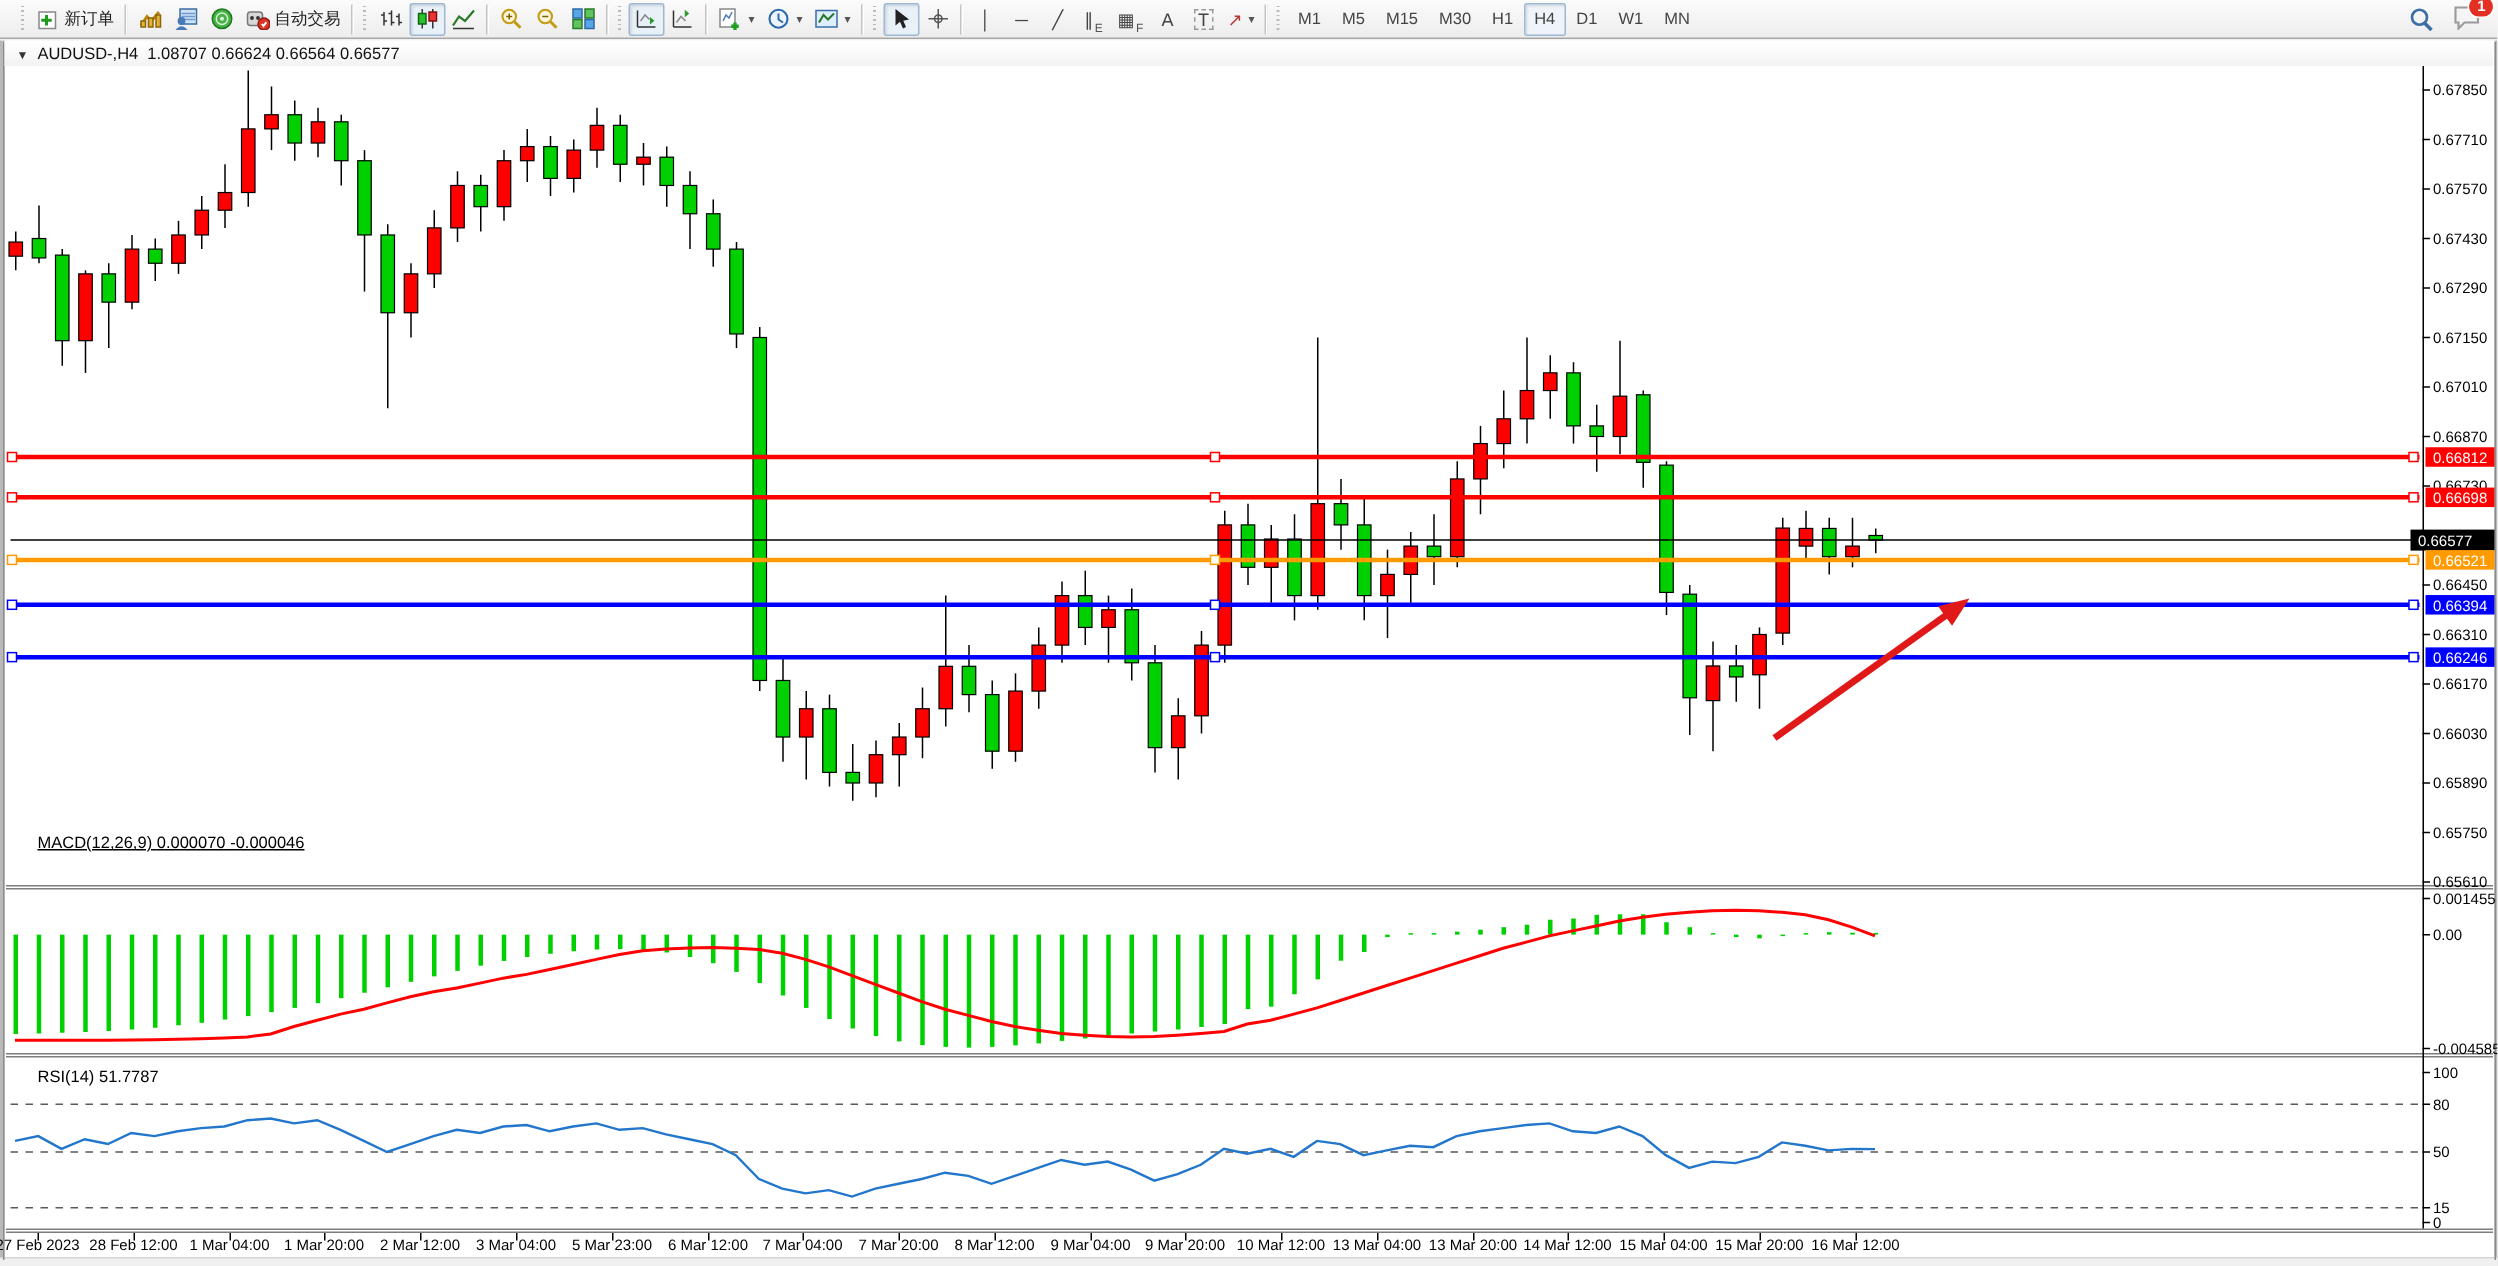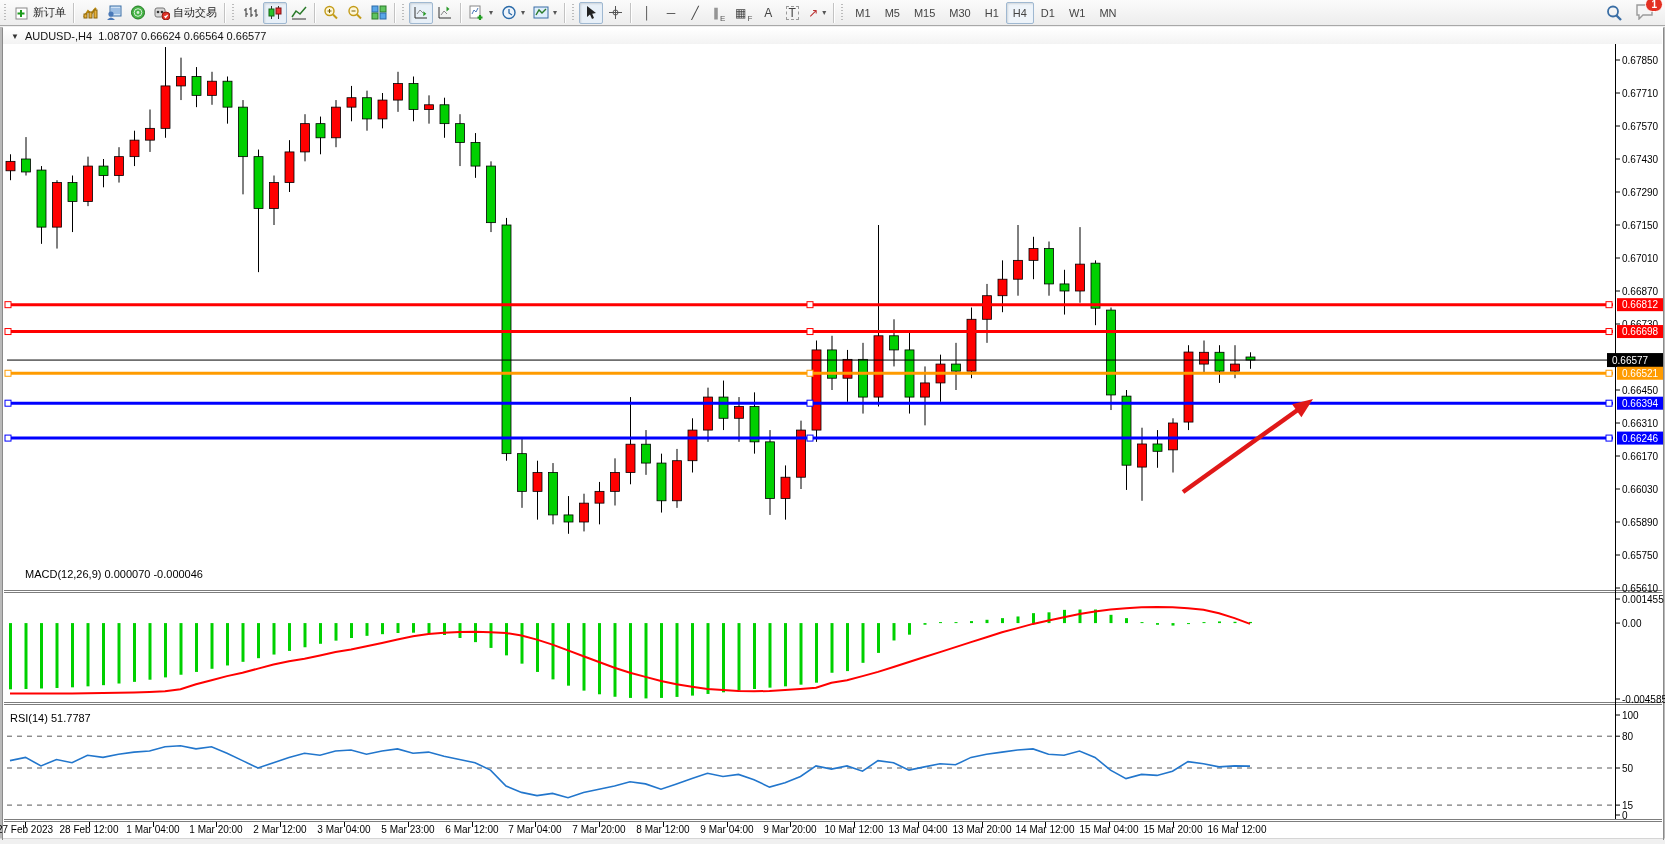--- a/index.html
+++ b/index.html
@@ -6,21 +6,21 @@
   body{
     width:1665px;height:844px;overflow:hidden;position:relative;
     font-family:"Liberation Sans",sans-serif;background:#f0f0f0;
     -webkit-font-smoothing:antialiased;
   }
   
   #toolbar{
     position:absolute;top:0;left:0;width:1665px;height:26px;
     background:linear-gradient(#fbfbfb,#ededed);
     border-bottom:1px solid #a8a8a8;
-    display:flex;align-items:center;padding-left:1px;box-sizing:border-box;
+    display:flex;align-items:center;padding-left:11px;box-sizing:border-box;
     z-index:30;font-size:11px;color:#333;
   }
   .grip{width:4px;height:18px;margin:0 3px;
     background:repeating-linear-gradient(#bbb 0 1px,transparent 1px 3px);
     background-size:2px 100%;background-repeat:repeat-y;}
   .sep{width:1px;height:20px;background:#c3c3c3;border-right:1px solid #fff;margin:0 3px;}
   .tb{
     height:22px;min-width:24px;display:flex;align-items:center;justify-content:center;
     padding:0 3px;border:1px solid transparent;border-radius:2px;box-sizing:border-box;
     gap:3px;cursor:default;white-space:nowrap;
@@ -275,25 +275,25 @@
 </div>
 
 <div id="chart-window"></div>
 
 <div id="chart-titlebar">
   <span class="tri">▼</span>
   <span>AUDUSD-,H4</span>
   <span>1.08707 0.66624 0.66564 0.66577</span>
 </div>
 
-<div class="panel-label" style="left:25px;top:568px;">
+<div class="panel-label" style="left:25px;top:556px;text-decoration:underline;">
   <span>MACD(12,26,9)</span>
   <span>0.000070 -0.000046</span>
 </div>
-<div class="panel-label" style="left:10px;top:712px;">
+<div class="panel-label" style="left:25px;top:712px;">
   <span>RSI(14)</span>
   <span>51.7787</span>
 </div>
 
 <svg id="svg-root" width="1665" height="844">
     <line x1="2.5" y1="28" x2="2.5" y2="840" stroke="#8a8a8a"></line>
     <line x1="1663.5" y1="28" x2="1663.5" y2="840" stroke="#8a8a8a"></line>
     <line x1="4" y1="590.5" x2="1662" y2="590.5" stroke="#7d7d7d"></line>
     <line x1="4" y1="592.5" x2="1662" y2="592.5" stroke="#7d7d7d"></line>
     <line x1="4" y1="702.5" x2="1662" y2="702.5" stroke="#7d7d7d"></line>

